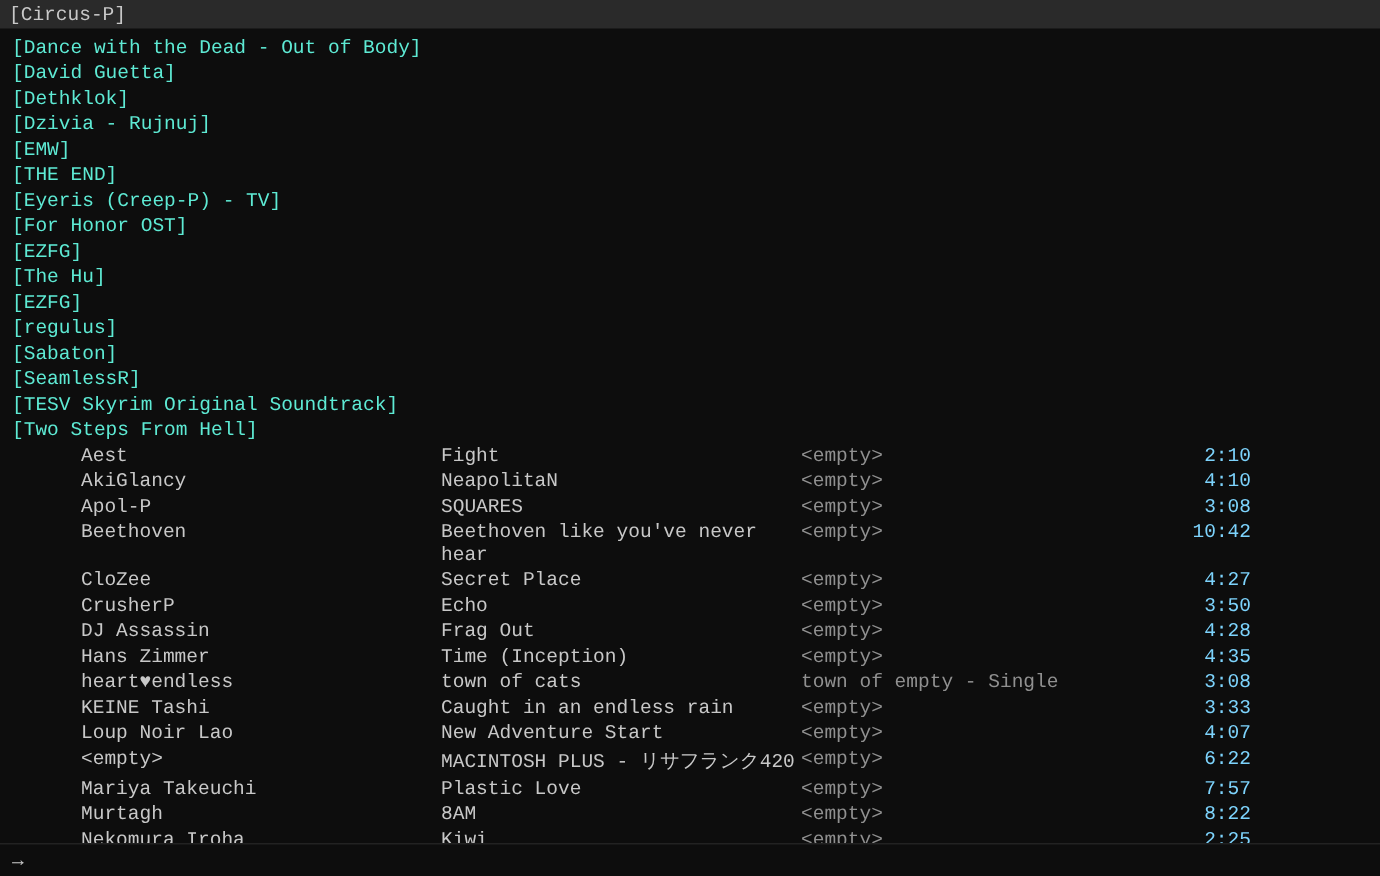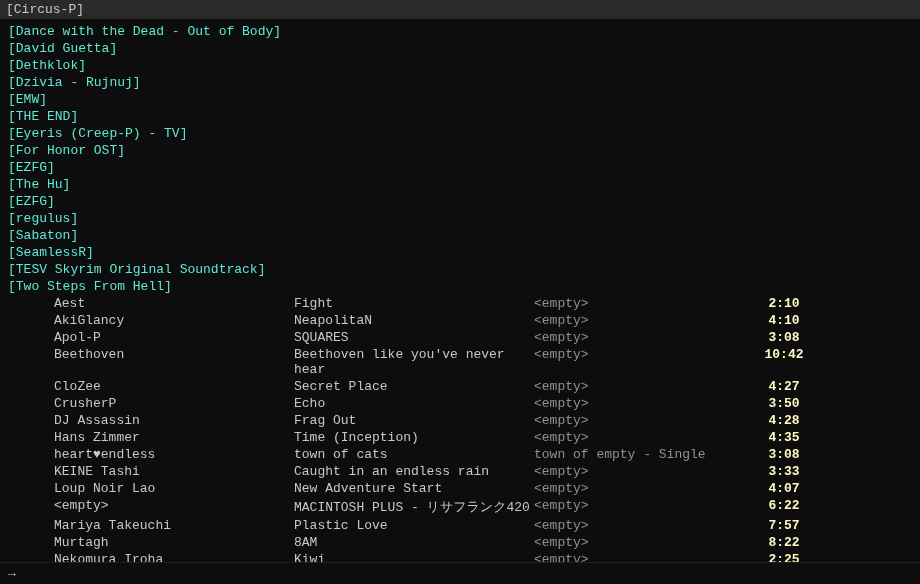--- a/index.html
+++ b/index.html
@@ -27,23 +27,22 @@
       color: #5eead4;
       cursor: pointer;
     }
     .track-row {
       display: grid;
       grid-template-columns: 240px 240px 200px 100px;
       padding: 1px 8px 1px 54px;
       color: #c8c8c8;
     }
     .track-row .duration {
-      text-align: center;
-      color: #fef9c3;
-      font-weight: bold;
+      text-align: right;
+      color: #7dd3fc;
     }
     .track-row .album {
       color: #909090;
     }
     .bottom-bar {
       position: fixed;
       bottom: 0;
       left: 0;
       width: 920px;
       background: #0d0d0d;

